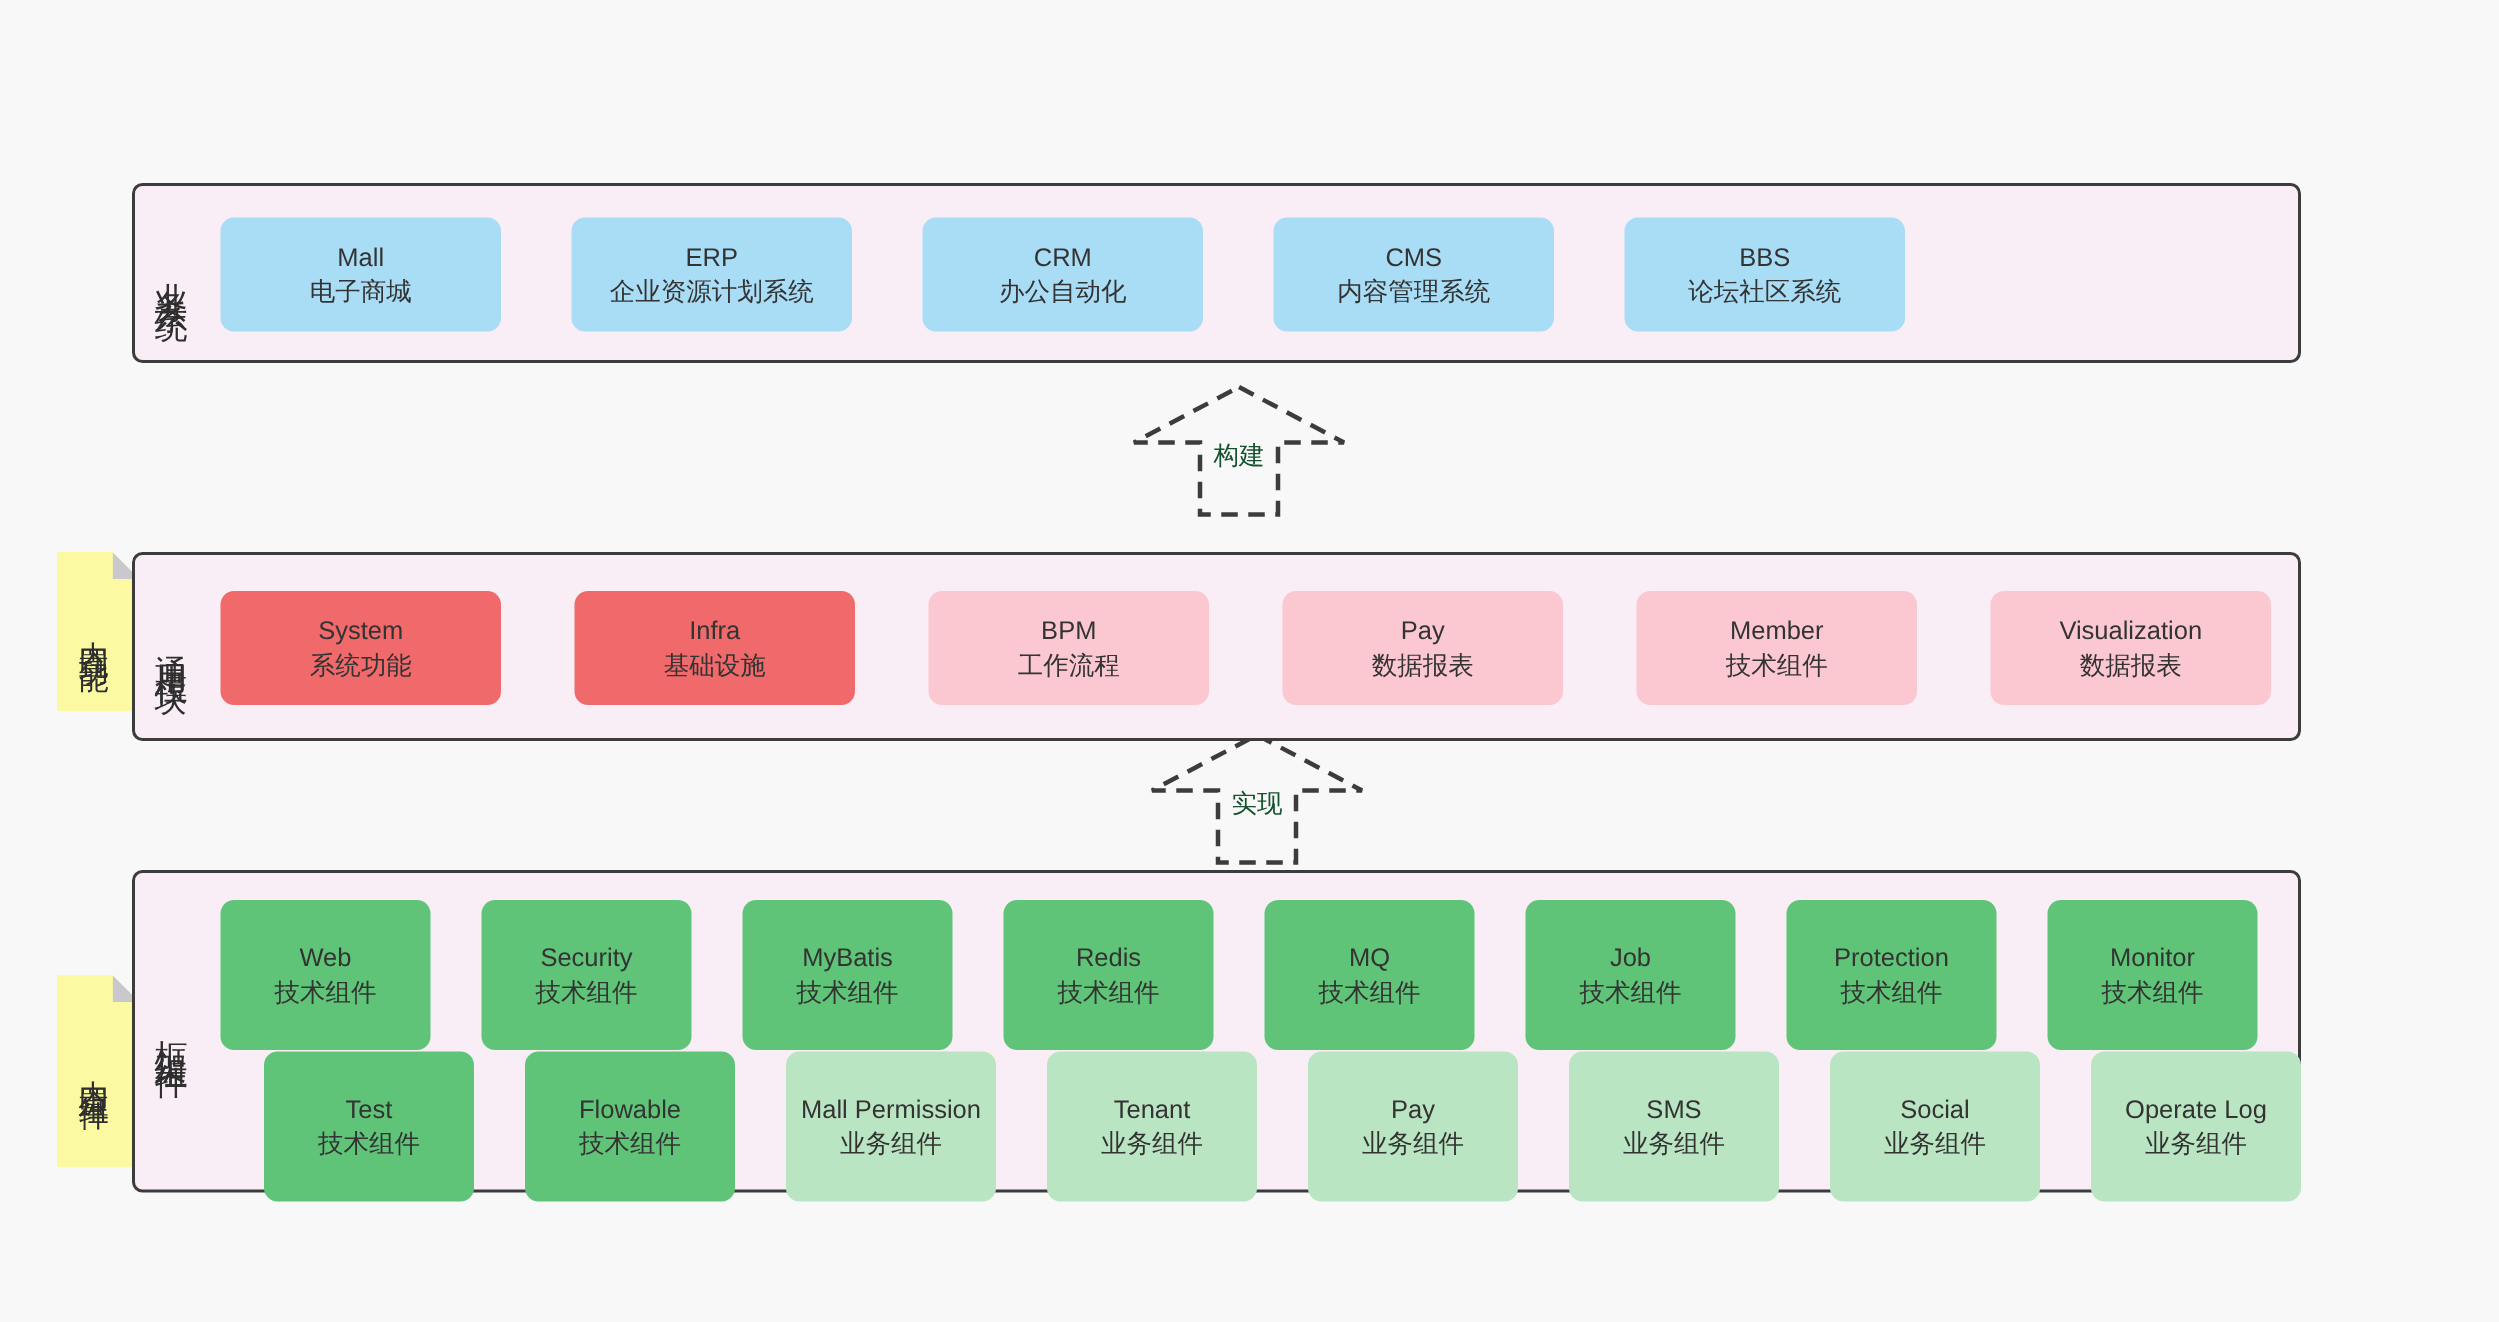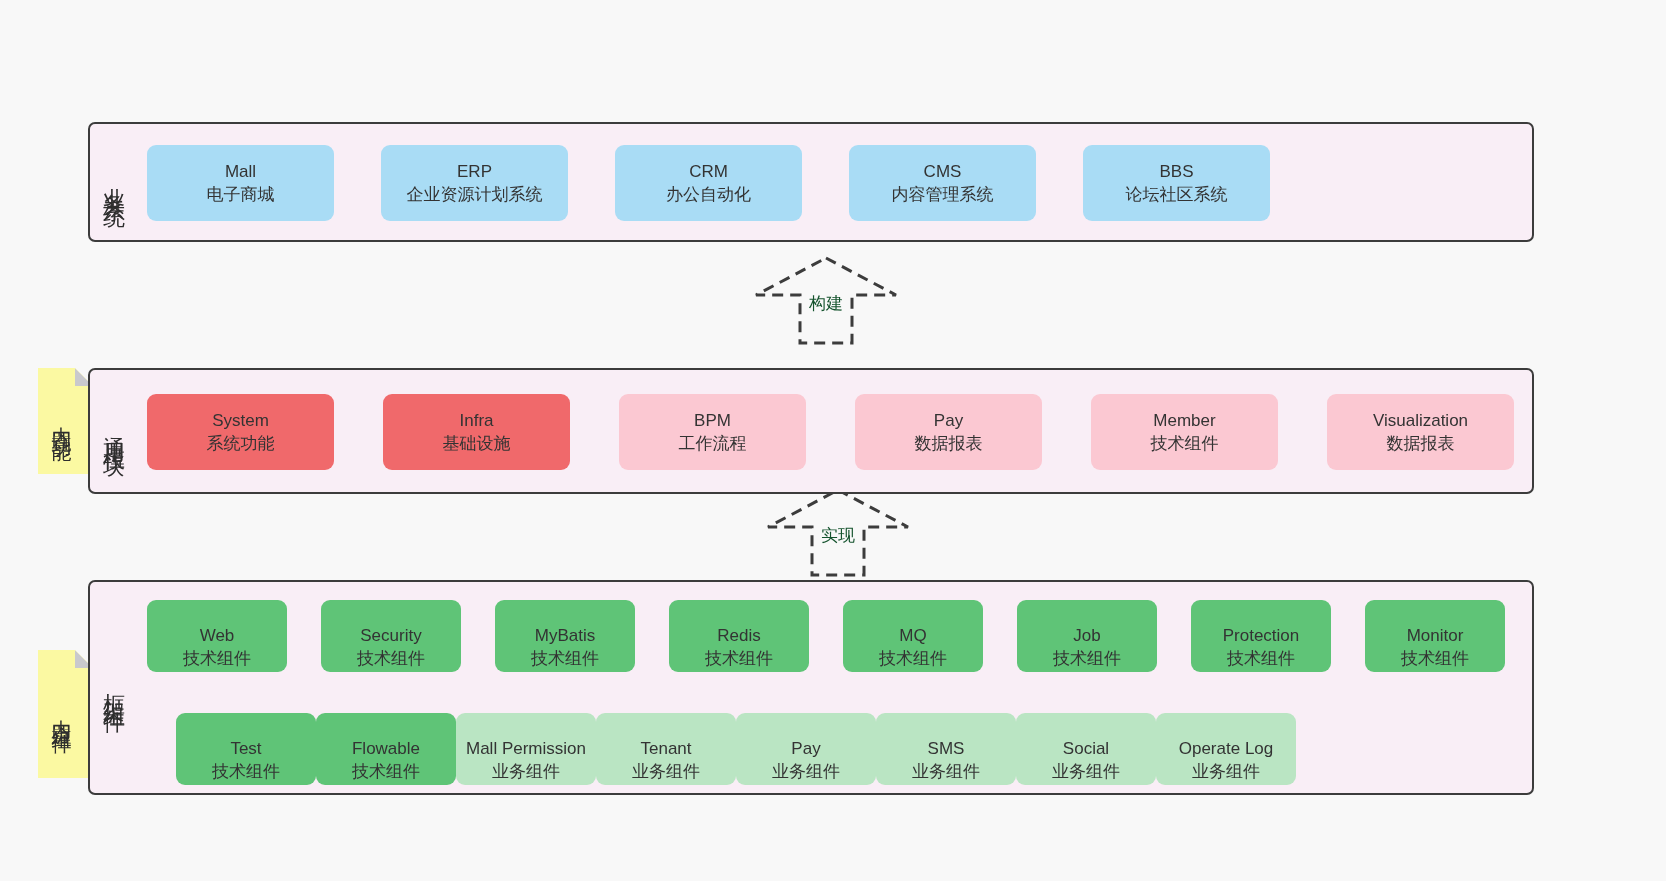--- a/index.html
+++ b/index.html
@@ -17,28 +17,28 @@
   #panel-framework{top:580px;height:215px;}
   .side-label{
     position:absolute;left:9px;top:50%;transform:translateY(-50%);
     writing-mode:vertical-rl;text-orientation:upright;
     font-size:22px;letter-spacing:6px;color:#2e2e2e;white-space:nowrap;
   }
   .box-row{position:absolute;left:57px;display:flex;}
   #panel-business .box-row{top:21px;gap:47px;}
   #panel-modules .box-row{top:24px;gap:49px;}
   #panel-framework .box-row.r1{top:18px;gap:34px;}
-  #panel-framework .box-row.r2{top:131px;padding-left:29px;}
+  #panel-framework .box-row.r2{top:119px;gap:34px;padding-left:29px;}
   .box{
     border-radius:9px;display:flex;flex-direction:column;align-items:center;
     justify-content:center;text-align:center;font-size:17px;line-height:23px;
     box-sizing:border-box;padding:2px 6px;
   }
   .panel-6 .box{width:187px;height:76px;}
-  .panel-8 .box{width:140px;height:72px;justify-content:flex-end;}
+  .panel-8 .box{width:140px;height:100px;}
   .v-blue{background:#a9dcf5;}
   .v-red{background:#f0696b;}
   .v-pink{background:#fbc8d2;align-items:center;}
   .v-green{background:#5fc477;}
   .v-green-light{background:#bae5c3;}
   .sticky{
     position:absolute;left:38px;width:55px;background:#fbf9a2;z-index:1;
     clip-path:polygon(0 0, calc(100% - 18px) 0, 100% 18px, 100% 100%, 0 100%);
   }
   #sticky-modules{top:368px;height:106px;}

